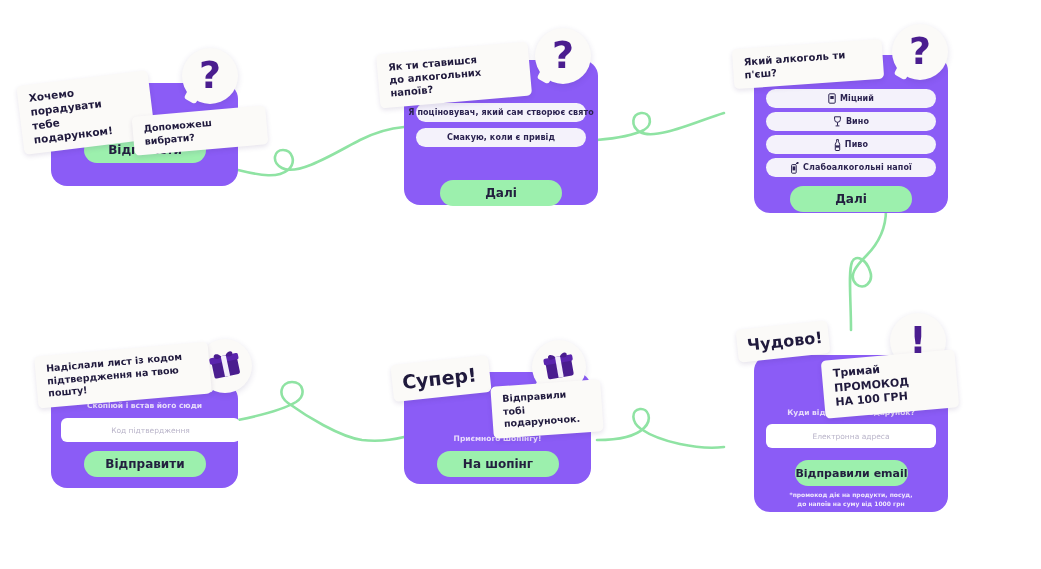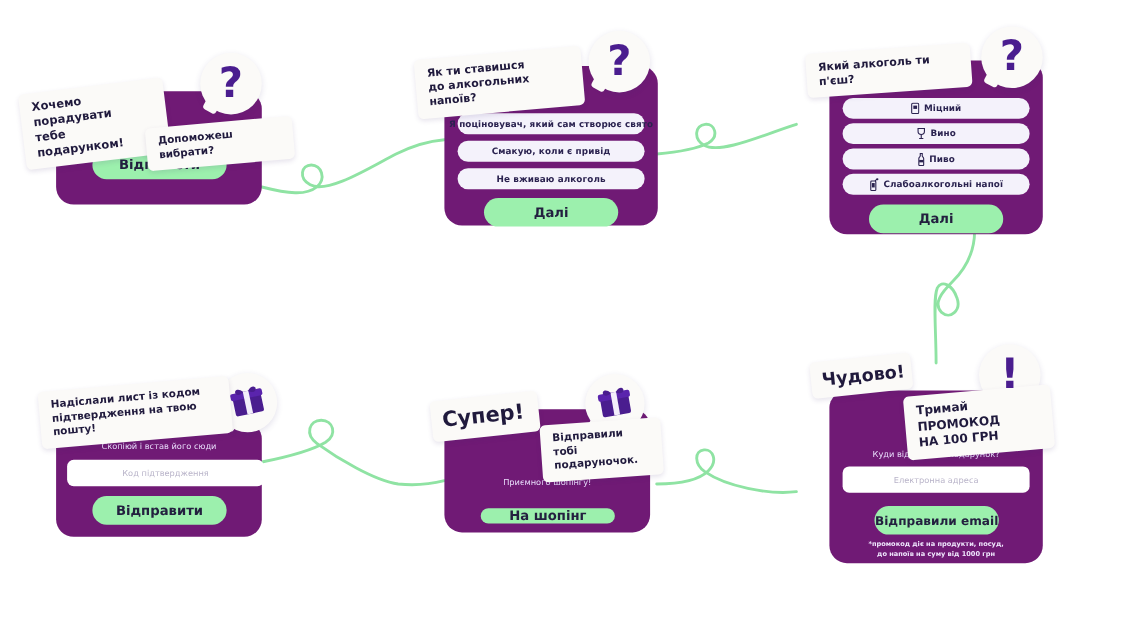--- a/index.html
+++ b/index.html
@@ -5,21 +5,21 @@
   html,body{margin:0;padding:0;}
   body{
     width:1041px;height:569px;background:#ffffff;overflow:hidden;
     font-family:"DejaVu Sans","Liberation Sans",sans-serif;
     position:relative;
   }
   #stage{position:absolute;inset:0;}
   svg.connectors{position:absolute;left:0;top:0;width:1041px;height:569px;pointer-events:none;}
 
   .card{
-    position:absolute;background:#701a75;border-radius:16px;
+    position:absolute;background:#8b5cf6;border-radius:16px;
     box-sizing:border-box;
     padding-left:12px;
   }
 
   .opt{
     position:absolute;background:#f4f2fb;border-radius:20px;
     color:#2b2350;display:flex;align-items:center;justify-content:center;
     font-size:8px;font-weight:600;letter-spacing:.1px;white-space:nowrap;
   }
   .opt .glyph{margin-right:4px;display:inline-flex;align-items:center;}
@@ -28,21 +28,21 @@
     color:#23203f;display:flex;align-items:center;justify-content:center;
     font-size:12px;font-weight:600;
   }
   .cta.small{font-size:11px;}
   .field{
     position:absolute;background:#ffffff;border-radius:6px;
     display:flex;align-items:center;justify-content:center;
     color:#b9b4c9;font-size:7.5px;font-weight:500;
   }
   .hint{
-    position:absolute;color:#e8dcfb;font-size:7.5px;font-weight:400;
+    position:absolute;color:#e8dcfb;font-size:7.5px;font-weight:700;
     text-align:center;width:100%;left:0;
   }
   .note{
     position:absolute;color:#efe6fd;font-size:6px;font-weight:600;
     text-align:center;width:100%;left:0;line-height:1.45;
   }
 
   
   .sticker{
     position:absolute;background:#fbfaf8;color:#201a3d;
@@ -86,21 +86,20 @@
     <span class="tail"></span>
     <span class="mark qm">?</span>
   </div>
   <div class="sticker" style="left:20px;top:78px;width:132px;font-size:10.5px;transform:rotate(-7deg);">Хочемо порадувати
 тебе подарунком!</div>
   <div class="sticker" style="left:133px;top:111px;width:134px;font-size:9.5px;transform:rotate(-5deg);">Допоможеш вибрати?</div>
 
   <div class="card" style="left:404px;top:60px;width:194px;height:145px;">
     <div class="opt" style="left:12px;top:43px;width:170px;height:19px;">Я поціновувач, який сам створює свято</div>
     <div class="opt" style="left:12px;top:68px;width:170px;height:19px;">Смакую, коли є привід</div>
-    <div class="opt" style="left:12px;top:93px;width:170px;height:19px;">Не вживаю алкоголь</div>
     <div class="cta" style="left:36px;top:120px;width:122px;height:26px;">Далі</div>
   </div>
   <div class="bubble" style="left:535px;top:28px;width:56px;height:56px;">
     <span class="tail"></span>
     <span class="mark qm">?</span>
   </div>
   <div class="sticker" style="left:378px;top:48px;width:152px;font-size:10px;transform:rotate(-5deg);">Як ти ставишся
 до алкогольних напоїв?</div>
 
   <div class="card" style="left:754px;top:55px;width:194px;height:158px;">
@@ -166,21 +165,21 @@
         <path d="M14.8 8.8c-3.6-5.2-8.6-3.4-7 .2 .8 1.8 4 2.2 7 -.2z" fill="#4a1d8f"></path>
         <path d="M19.2 8.8c3.6-5.2 8.6-3.4 7 .2-.8 1.8-4 2.2-7-.2z" fill="#4a1d8f"></path>
       </svg>
     </span>
   </div>
   <div class="sticker" style="left:36px;top:349px;width:174px;font-size:9.5px;transform:rotate(-5deg);">Надіслали лист із кодом
 підтвердження на твою пошту!</div>
 
   <div class="card" style="left:404px;top:372px;width:187px;height:112px;">
     <div class="hint" style="top:62px;">Приємного шопінгу!</div>
-    <div class="cta" style="left:33px;top:90px;width:122px;height:14px;">На шопінг</div>
+    <div class="cta" style="left:33px;top:79px;width:122px;height:26px;">На шопінг</div>
   </div>
   <div class="bubble" style="left:532px;top:340px;width:54px;height:54px;">
     <span class="tail"></span>
     <span class="mark">
       <svg width="34" height="34" viewBox="0 0 34 34" style="transform:rotate(-10deg);">
         <rect x="4" y="12.5" width="26" height="17" rx="2" fill="#4a1d8f"></rect>
         <rect x="2.4" y="8.5" width="29.2" height="6.4" rx="1.8" fill="#5a24ad"></rect>
         <rect x="14.4" y="8.5" width="5.2" height="21" fill="#f3eefb"></rect>
         <path d="M14.8 8.8c-3.6-5.2-8.6-3.4-7 .2 .8 1.8 4 2.2 7 -.2z" fill="#4a1d8f"></path>
         <path d="M19.2 8.8c3.6-5.2 8.6-3.4 7 .2-.8 1.8-4 2.2-7-.2z" fill="#4a1d8f"></path>

